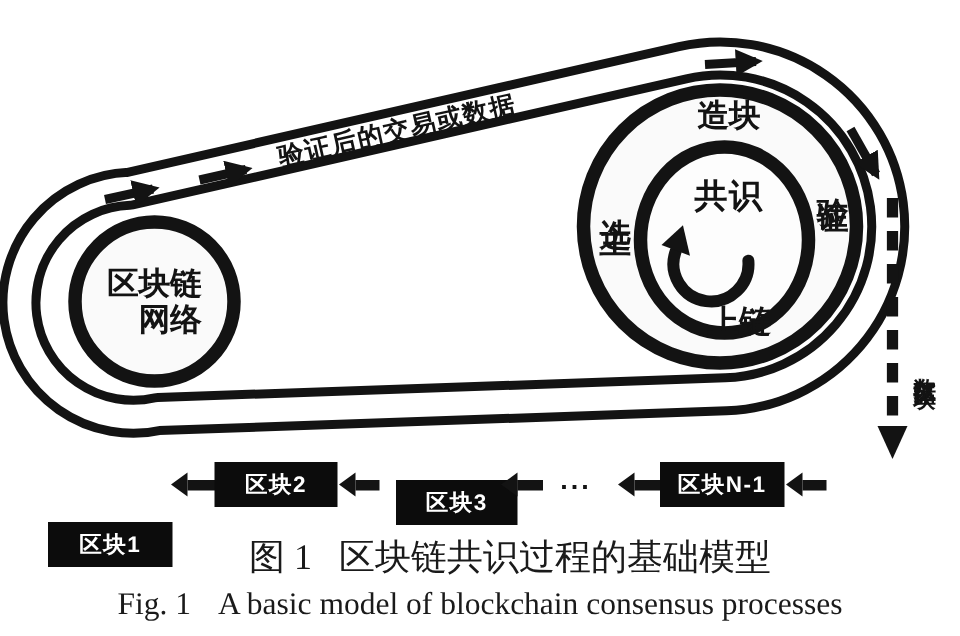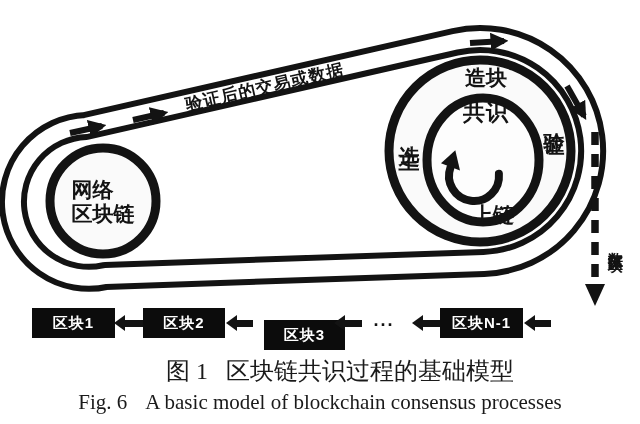--- a/index.html
+++ b/index.html
@@ -14,21 +14,21 @@
     color: #131313;
   }
   .stage svg { position: absolute; left: 0; top: 0; }
   .lbl {
     position: absolute;
     font-weight: bold;
     color: #131313;
     white-space: nowrap;
     line-height: 1.1;
   }
-  .lbl.center { transform: translateX(-50%); text-align: left; }
+  .lbl.center { transform: translateX(-50%); text-align: right; }
   .node-label { font-size: 21px; line-height: 24px; }
   .core-label { font-size: 22px; line-height: 27px; letter-spacing: 1px; }
   .step-label { font-size: 21px; }
   .vert {
     writing-mode: vertical-rl;
     text-orientation: upright;
     letter-spacing: 3px;
   }
   .belt-label {
     font-size: 17px;
@@ -115,37 +115,37 @@
     <path d="M 498.9,173.8 A 25,25 0 1 1 450.5,167.4" fill="none" stroke="#131313" stroke-width="8" stroke-linecap="round"></path>
     <polygon points="455.3,150.2 460.0,170.5 441.0,163.3" fill="#131313"></polygon>
 
     <line x1="595" y1="132" x2="595" y2="284" stroke="#131313" stroke-width="7.5" stroke-dasharray="13 9"></line>
     <polygon points="585,284 605,284 595,306" fill="#131313"></polygon>
   </svg>
 
   <div class="lbl belt-label" style="left:265px; top:88px;">验证后的交易或数据</div>
 
   <div class="lbl center node-label" style="left:103px; top:178px;">
+    <div>区块链</div>
     <div>网络</div>
-    <div>区块链</div>
   </div>
 
-  <div class="lbl center core-label" style="left:486px; top:99px;">
+  <div class="lbl center core-label" style="left:486px; top:117px;">
     <div>共识</div>
   </div>
 
   <div class="lbl center step-label" style="left:486px; top:66px;">造块</div>
   <div class="lbl vert step-label" style="left:543px; top:115px;">验证</div>
   <div class="lbl center step-label" style="left:493px; top:205px;font-family:Liberation Mono, monospace;">上链</div>
   <div class="lbl vert step-label" style="left:398px; top:129px;">选主</div>
 
   <div class="lbl vert datablock-label" style="left:607px; top:240px;">数据区块</div>
 
   <div class="chain">
-    <div class="block" style="left:32px;  width:83px;">区块1</div>
+    <div class="block" style="left:32px;  width:83px;margin-top:40px;">区块1</div>
     <div class="harrow" style="left:114px; width:30px;">
       <span class="head"></span>
       <span class="shaft"></span>
     </div>
     <div class="block" style="left:143px; width:82px;">区块2</div>
     <div class="harrow" style="left:226px; width:27px;">
       <span class="head"></span>
       <span class="shaft"></span>
     </div>
     <div class="block" style="left:264px; width:81px;margin-top:12px;">区块3</div>
@@ -162,16 +162,16 @@
     <div class="harrow" style="left:524px; width:27px;">
       <span class="head"></span>
       <span class="shaft"></span>
     </div>
   </div>
 
   <div class="caption caption-zh">
     <span class="cap-label">图 1</span><span>区块链共识过程的基础模型</span>
   </div>
   <div class="caption caption-en">
-    <span class="cap-label">Fig. 6</span><span>A basic model of blockchain consensus processes</span>
+    <span class="cap-label">Fig. 1</span><span>A basic model of blockchain consensus processes</span>
   </div>
 
 </div>
 
 </body></html>

